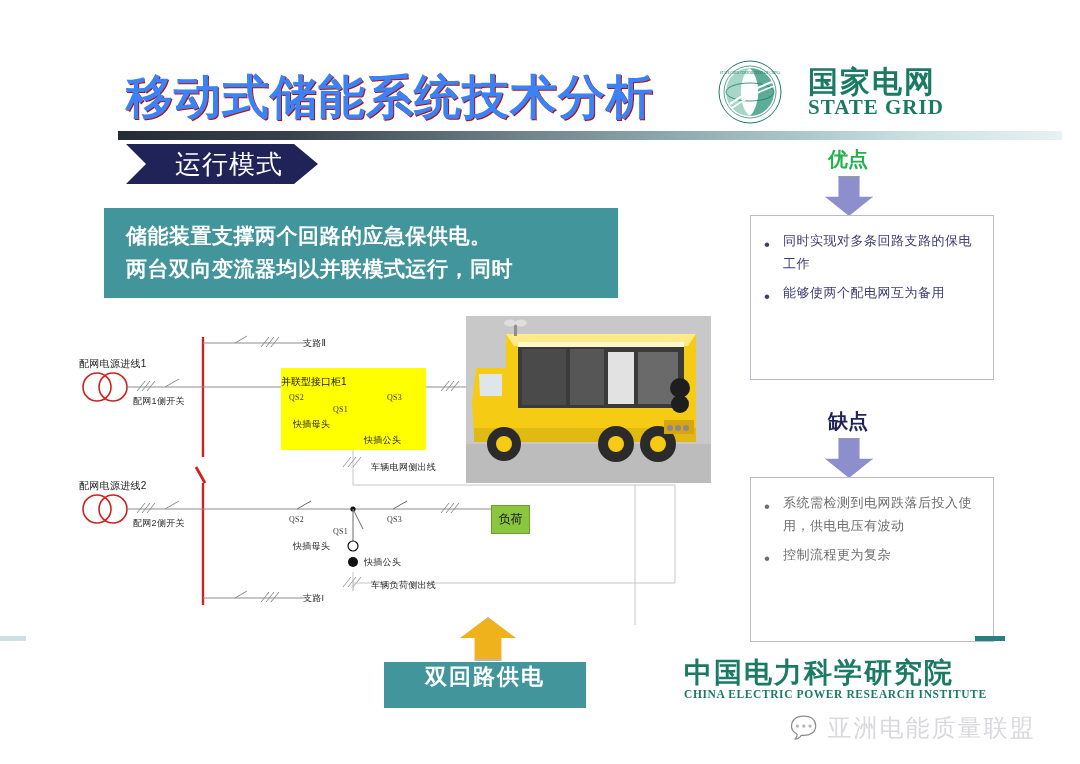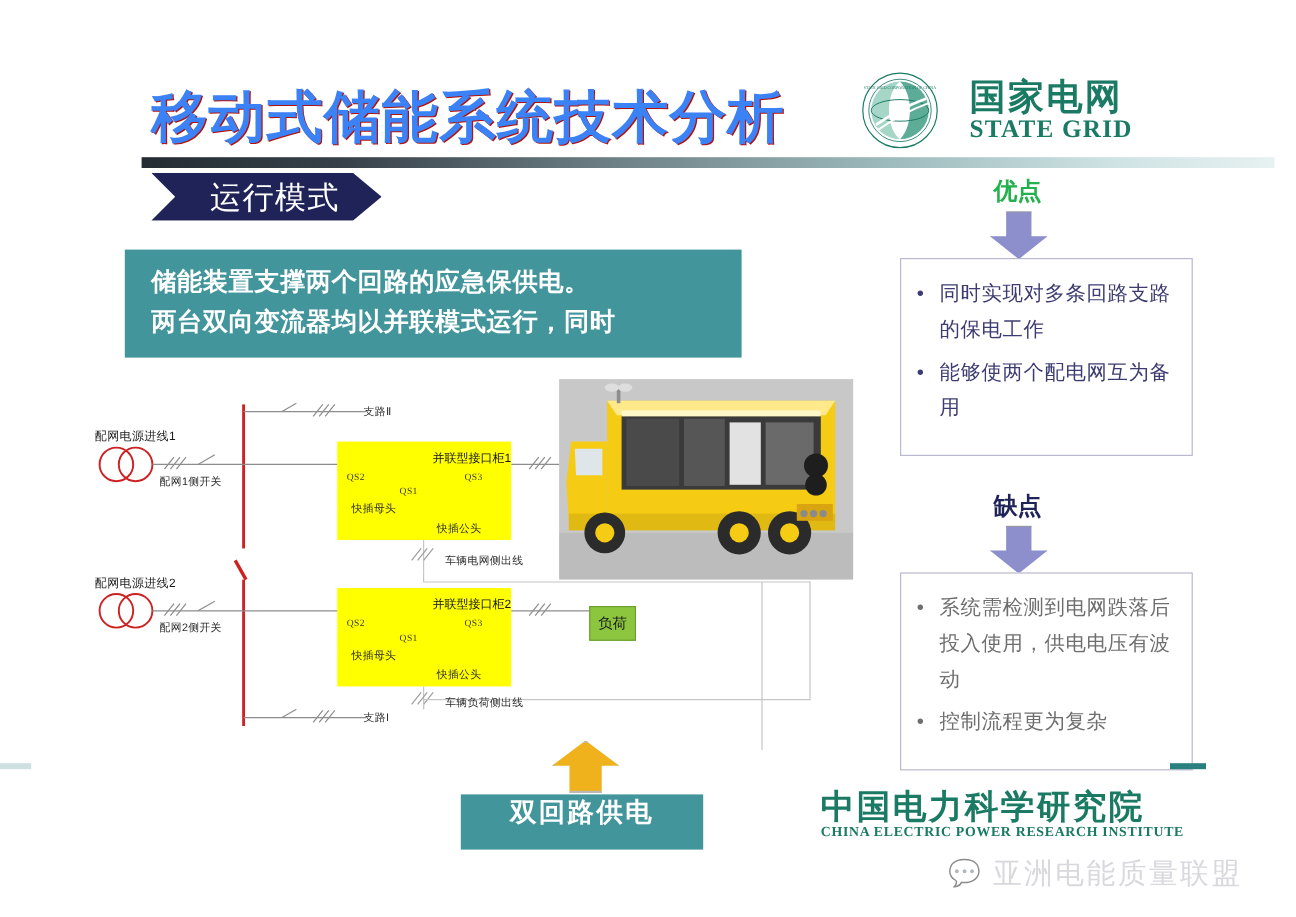--- a/index.html
+++ b/index.html
@@ -68,21 +68,21 @@
   .infobox{
     position:absolute;left:750px;width:244px;
     border:1px solid #b9b9cf;background:#fff;
     box-sizing:border-box;padding:14px 10px 14px 6px;
   }
   #pros-box{top:215px;height:165px;}
   #cons-box{top:477px;height:165px;}
   .infobox ul{margin:0;padding:0;list-style:none;}
   .infobox li{
     position:relative;padding-left:26px;margin-bottom:6px;
-    font-size:17px;line-height:1.75;letter-spacing:0.5px;
+    font-size:13px;line-height:1.75;letter-spacing:0.5px;
   }
   .infobox li::before{
     content:"\2022";position:absolute;left:7px;top:0px;font-size:17px;
   }
   #pros-box li{color:#3c3c73;}
   #cons-box li{color:#6e6e6e;}
 
   
   .diagram{position:absolute;left:75px;top:325px;width:640px;height:300px;}
   .diagram svg{position:absolute;left:0;top:0;}
@@ -90,21 +90,21 @@
   .dlabel{position:absolute;font-size:9px;color:#2b2b2b;white-space:nowrap;letter-spacing:0.3px;}
   .dlabel.big{font-size:10px;color:#1a1a1a;}
   .dlabel.qs{font-size:8px;color:#3a3a3a;font-family:"Liberation Serif",serif;}
 
   .cabinet{
     position:absolute;background:#ffff00;
     width:145px;height:82px;
   }
   #cab1{left:206px;top:43px;}
   #cab2{left:206px;top:165px;}
-  .cab-title{position:absolute;width:100%;text-align:right;top:7px;font-size:10px;color:#141414;font-weight:normal;}
+  .cab-title{position:absolute;width:100%;text-align:left;top:7px;font-size:10px;color:#141414;font-weight:normal;}
 
   .loadbox{
     position:absolute;width:37px;height:27px;background:#8cc63f;
     border:1px solid #6ba12b;
     display:flex;align-items:center;justify-content:center;
     font-size:12px;color:#161616;
   }
   #load1{left:416px;top:58px;}
   #load2{left:416px;top:180px;}
 
@@ -285,23 +285,20 @@
           <line x1="273" y1="262" x2="281" y2="252"></line>
           <line x1="278" y1="262" x2="286" y2="252"></line>
       </g>
       <polyline points="278,266 278,258 560,258" fill="none" stroke="#c6c6c6" stroke-width="1"></polyline>
       <polyline points="560,160 600,160 600,258 560,258" fill="none" stroke="#c6c6c6" stroke-width="1"></polyline>
     </svg>
 
     <div class="cabinet" id="cab1">
       <div class="cab-title">并联型接口柜1</div>
     </div>
-    <div class="cabinet" id="cab2">
-      <div class="cab-title">并联型接口柜2</div>
-    </div>
 
     <div class="loadbox" id="load1">负荷</div>
     <div class="loadbox" id="load2">负荷</div>
 
     <div class="dlabel big" style="left:4px;top:32px;">配网电源进线1</div>
     <div class="dlabel" style="left:58px;top:70px;">配网1侧开关</div>
     <div class="dlabel big" style="left:4px;top:154px;">配网电源进线2</div>
     <div class="dlabel" style="left:58px;top:192px;text-align:center;">配网2侧开关</div>
 
     <div class="dlabel" style="left:228px;top:12px;">支路Ⅱ</div>

